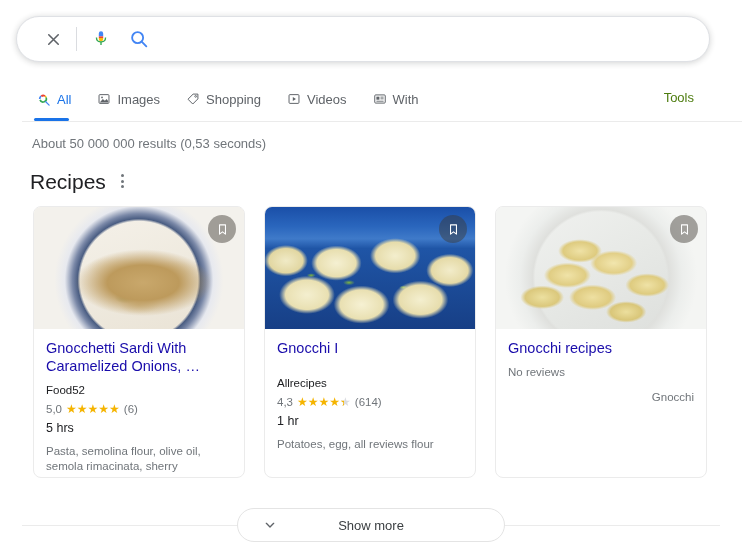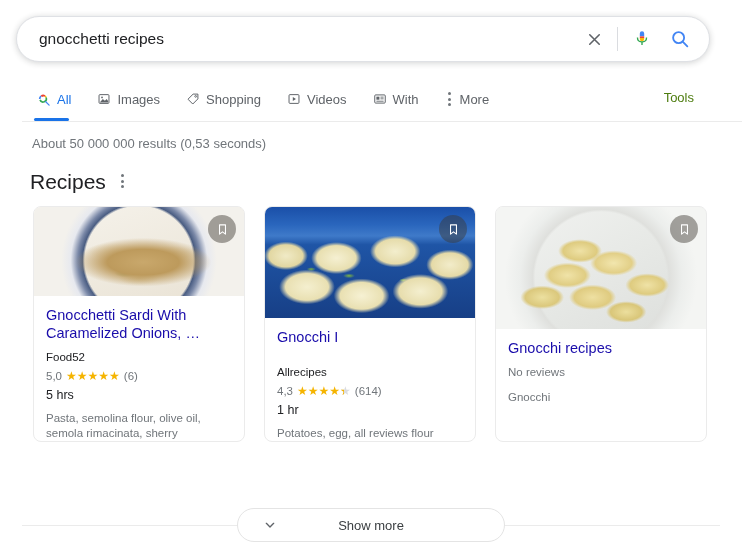--- a/index.html
+++ b/index.html
@@ -84,21 +84,21 @@
     position: absolute; left: 30px; top: 170px;
     display: flex; gap: 12px;
   }
   .recipes-title { font-size: 21px; color: #202124; font-weight: normal; margin: 0; }
   .kebab { display: flex; flex-direction: column; gap: 2.5px; cursor: pointer; padding: 4px 3px; }
   .kebab i { width: 3px; height: 3px; border-radius: 50%; background: #70757a; display: block; }
 
   
   .cards { position: absolute; left: 33px; top: 206px; display: flex; gap: 19px; }
   .card {
-    width: 212px; height: 236px;
+    width: 212px; height: 272px;
     border: 1px solid #ebebeb; border-radius: 8px;
     background: #fff; overflow: hidden;
     display: flex; flex-direction: column;
     cursor: pointer;
   }
   .thumb { position: relative; width: 100%; height: 122px; overflow: hidden; }
   .bookmark {
     position: absolute; right: 8px; top: 8px;
     width: 28px; height: 28px; border-radius: 50%;
     background: rgba(60,56,48,.45);
@@ -184,21 +184,20 @@
       radial-gradient(ellipse 13% 12% at 40% 36%, #efe2a6 0%, #decb7f 62%, rgba(222,203,127,0) 80%),
       radial-gradient(circle at 50% 58%, rgba(255,255,255,0) 52%, #dfe0dd 54%, #eceeec 64%, #f4f5f3 76%),
       linear-gradient(150deg, #f2f3f1 0%, #e7e9e6 50%, #dcdedb 100%);
   }
 </style>
 </head>
 <body>
 
 <div class="search-wrap">
   <div class="search-box">
-    <input class="search-input" type="text" value="gnocchetti recipes" style="">
     <div class="clear-btn">
       <svg width="19" height="19" viewBox="0 0 24 24">
         <path d="M6 6 L18 18 M18 6 L6 18" stroke="#5f6368" stroke-width="2" fill="none" stroke-linecap="round"></path>
       </svg>
     </div>
     <div class="vdivider"></div>
     <div class="mic-btn">
       <svg width="22" height="22" viewBox="0 0 24 24">
         <path d="M12 3.5a2.4 2.4 0 0 1 2.4 2.4v3.2H9.6V5.9A2.4 2.4 0 0 1 12 3.5z" fill="#4285f4"></path>
         <path d="M9.6 9.1h4.8v1.9H9.6z" fill="#ea4335"></path>
@@ -258,28 +257,20 @@
       <svg width="14" height="14" viewBox="0 0 24 24">
         <rect x="3" y="5" width="18" height="14" rx="1.6" stroke="#5f6368" stroke-width="1.7" fill="none"></rect>
         <rect x="5.8" y="8" width="5.2" height="5.2" fill="#5f6368"></rect>
         <rect x="12.8" y="8" width="5.4" height="1.5" fill="#5f6368"></rect>
         <rect x="12.8" y="11" width="5.4" height="1.5" fill="#5f6368"></rect>
         <rect x="5.8" y="15" width="12.4" height="1.5" fill="#5f6368"></rect>
       </svg>
       <span class="lbl">With</span>
     </div>
 
-    <div class="tab">
-      <span class="kebab">
-        <i></i>
-          <i></i>
-          <i></i>
-      </span>
-      <span class="lbl">More</span>
-    </div>
 
   </div>
   <div class="tools-link">Tools</div>
 </div>
 <div class="nav-rule"></div>
 
 <div class="result-stats">About 50 000 000 results (0,53 seconds)</div>
 
 <div class="recipes-head">
   <h2 class="recipes-title">Recipes</h2>
@@ -354,21 +345,21 @@
       <div class="bookmark">
         <svg width="13" height="13" viewBox="0 0 24 24">
           <path d="M6.5 3.5h11v17l-5.5-4.2-5.5 4.2z" stroke="#ffffff" stroke-width="2" fill="none" stroke-linejoin="round"></path>
         </svg>
       </div>
     </div>
     <div class="card-body">
       <h3 class="card-title">Gnocchi recipes</h3>
       <div class="no-reviews">No reviews</div>
       <div class="card-time"></div>
-      <div class="card-ing" style="margin-top:12px;">Gnocchi</div>
+      <div class="card-ing" style="margin-top:12px;text-align:right;">Gnocchi</div>
     </div>
   </div>
 
 </div>
 
 <div class="showmore-zone">
   <div class="sm-rule"></div>
   <div class="showmore">
     <span class="sm-chevron">
       <svg width="16" height="16" viewBox="0 0 24 24">

